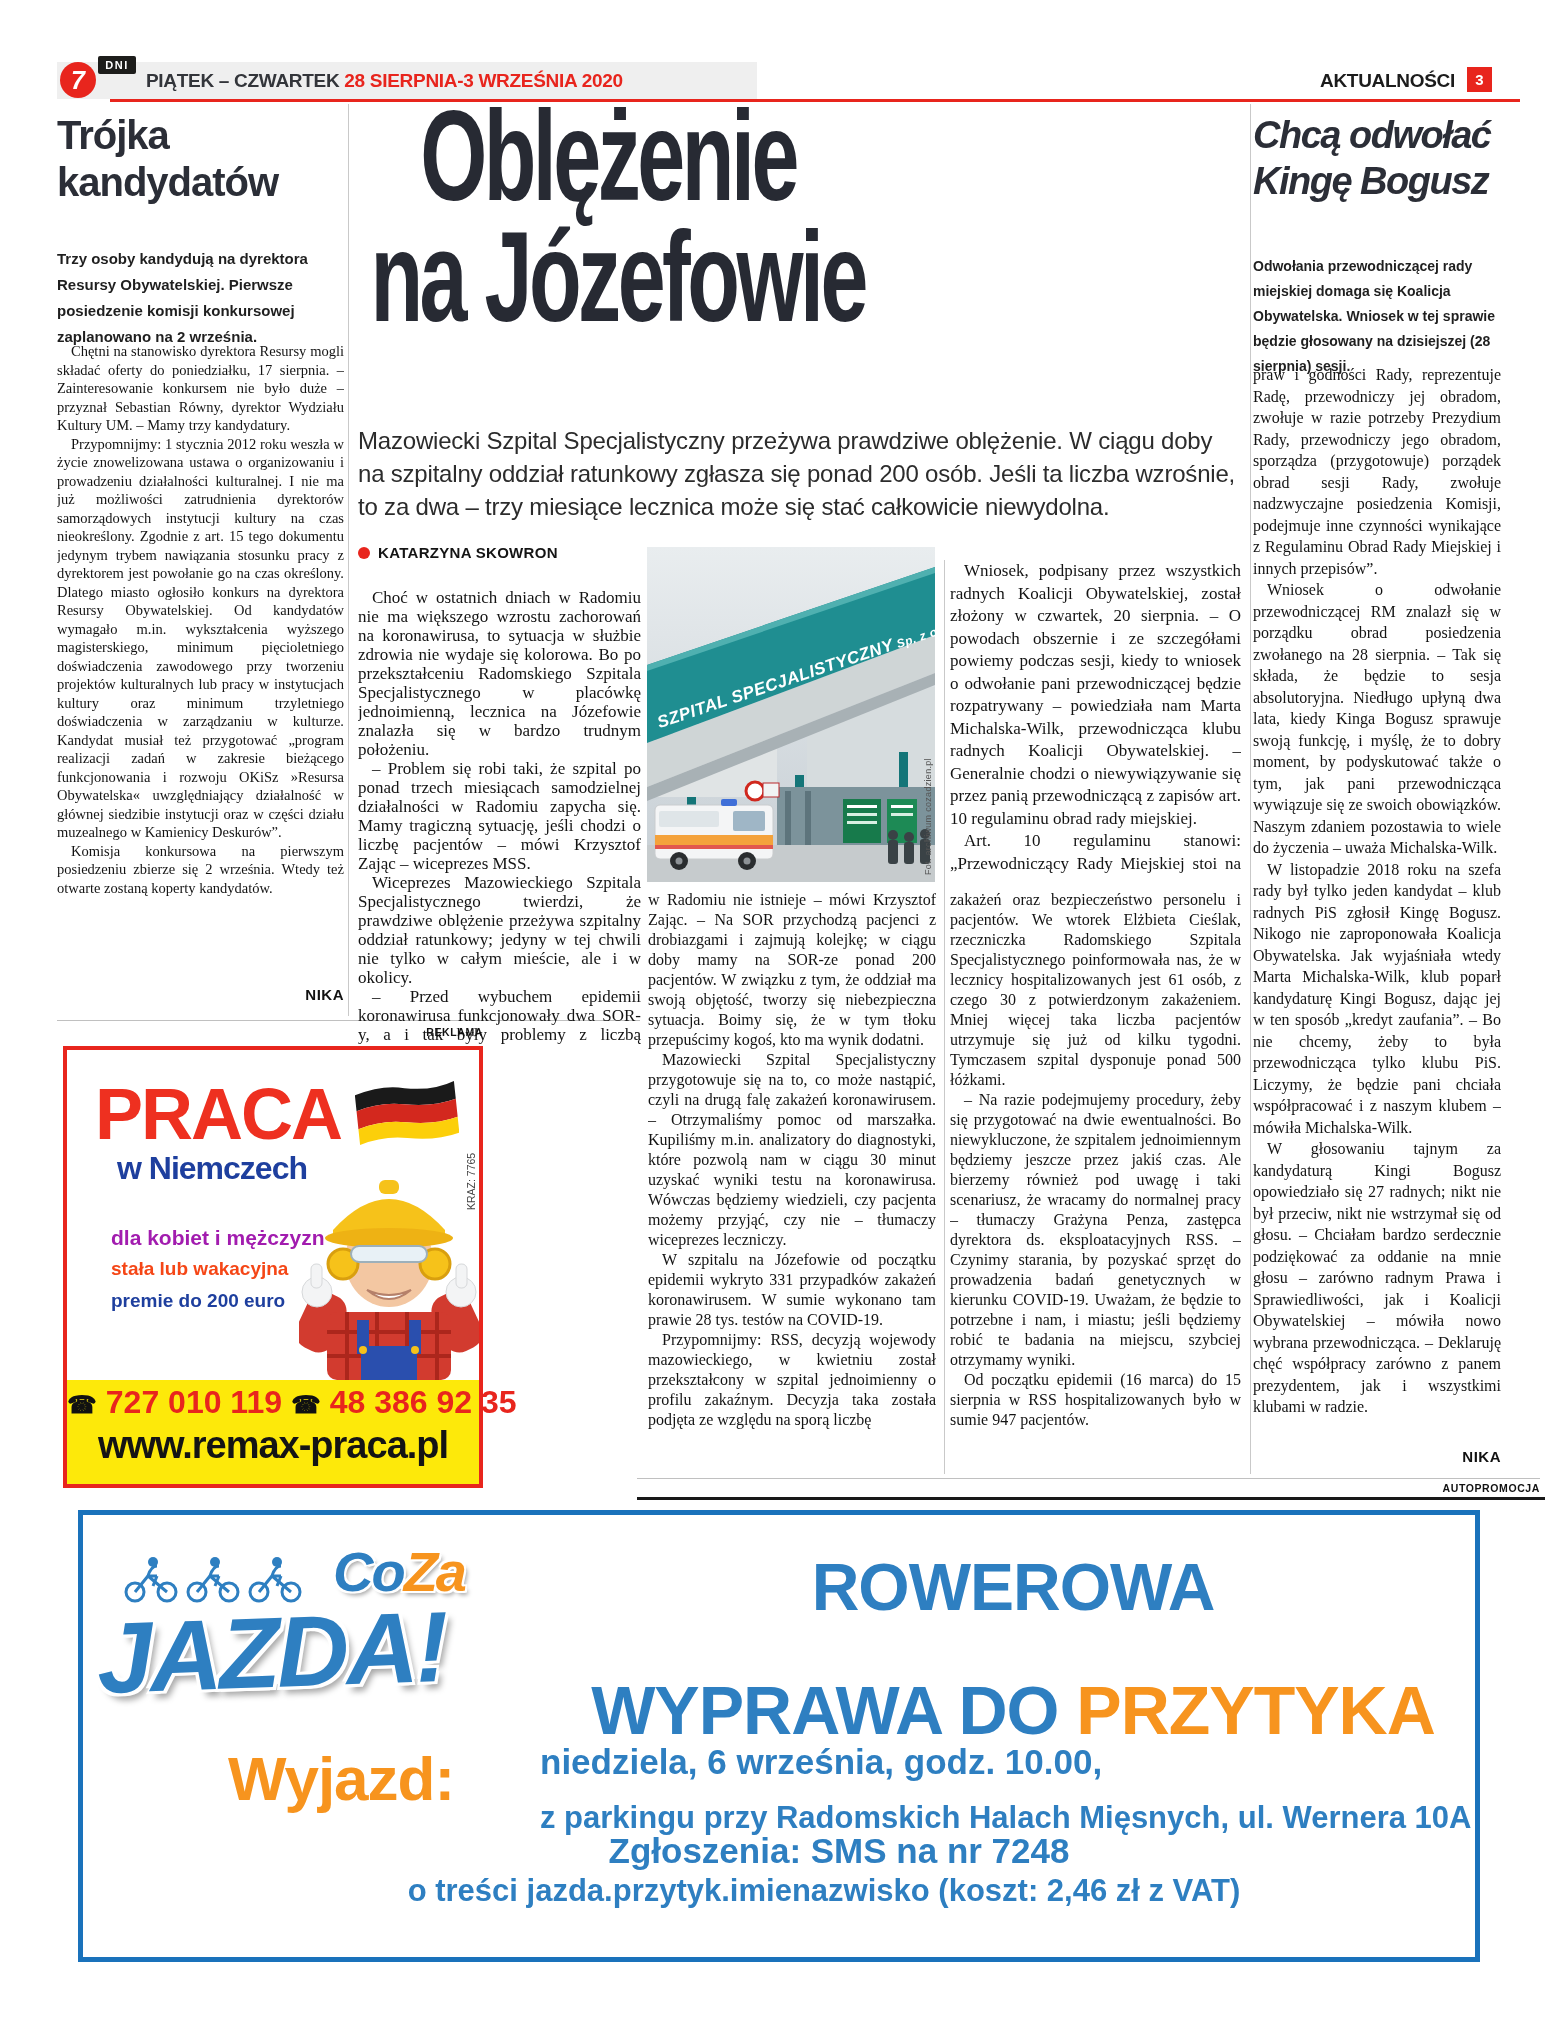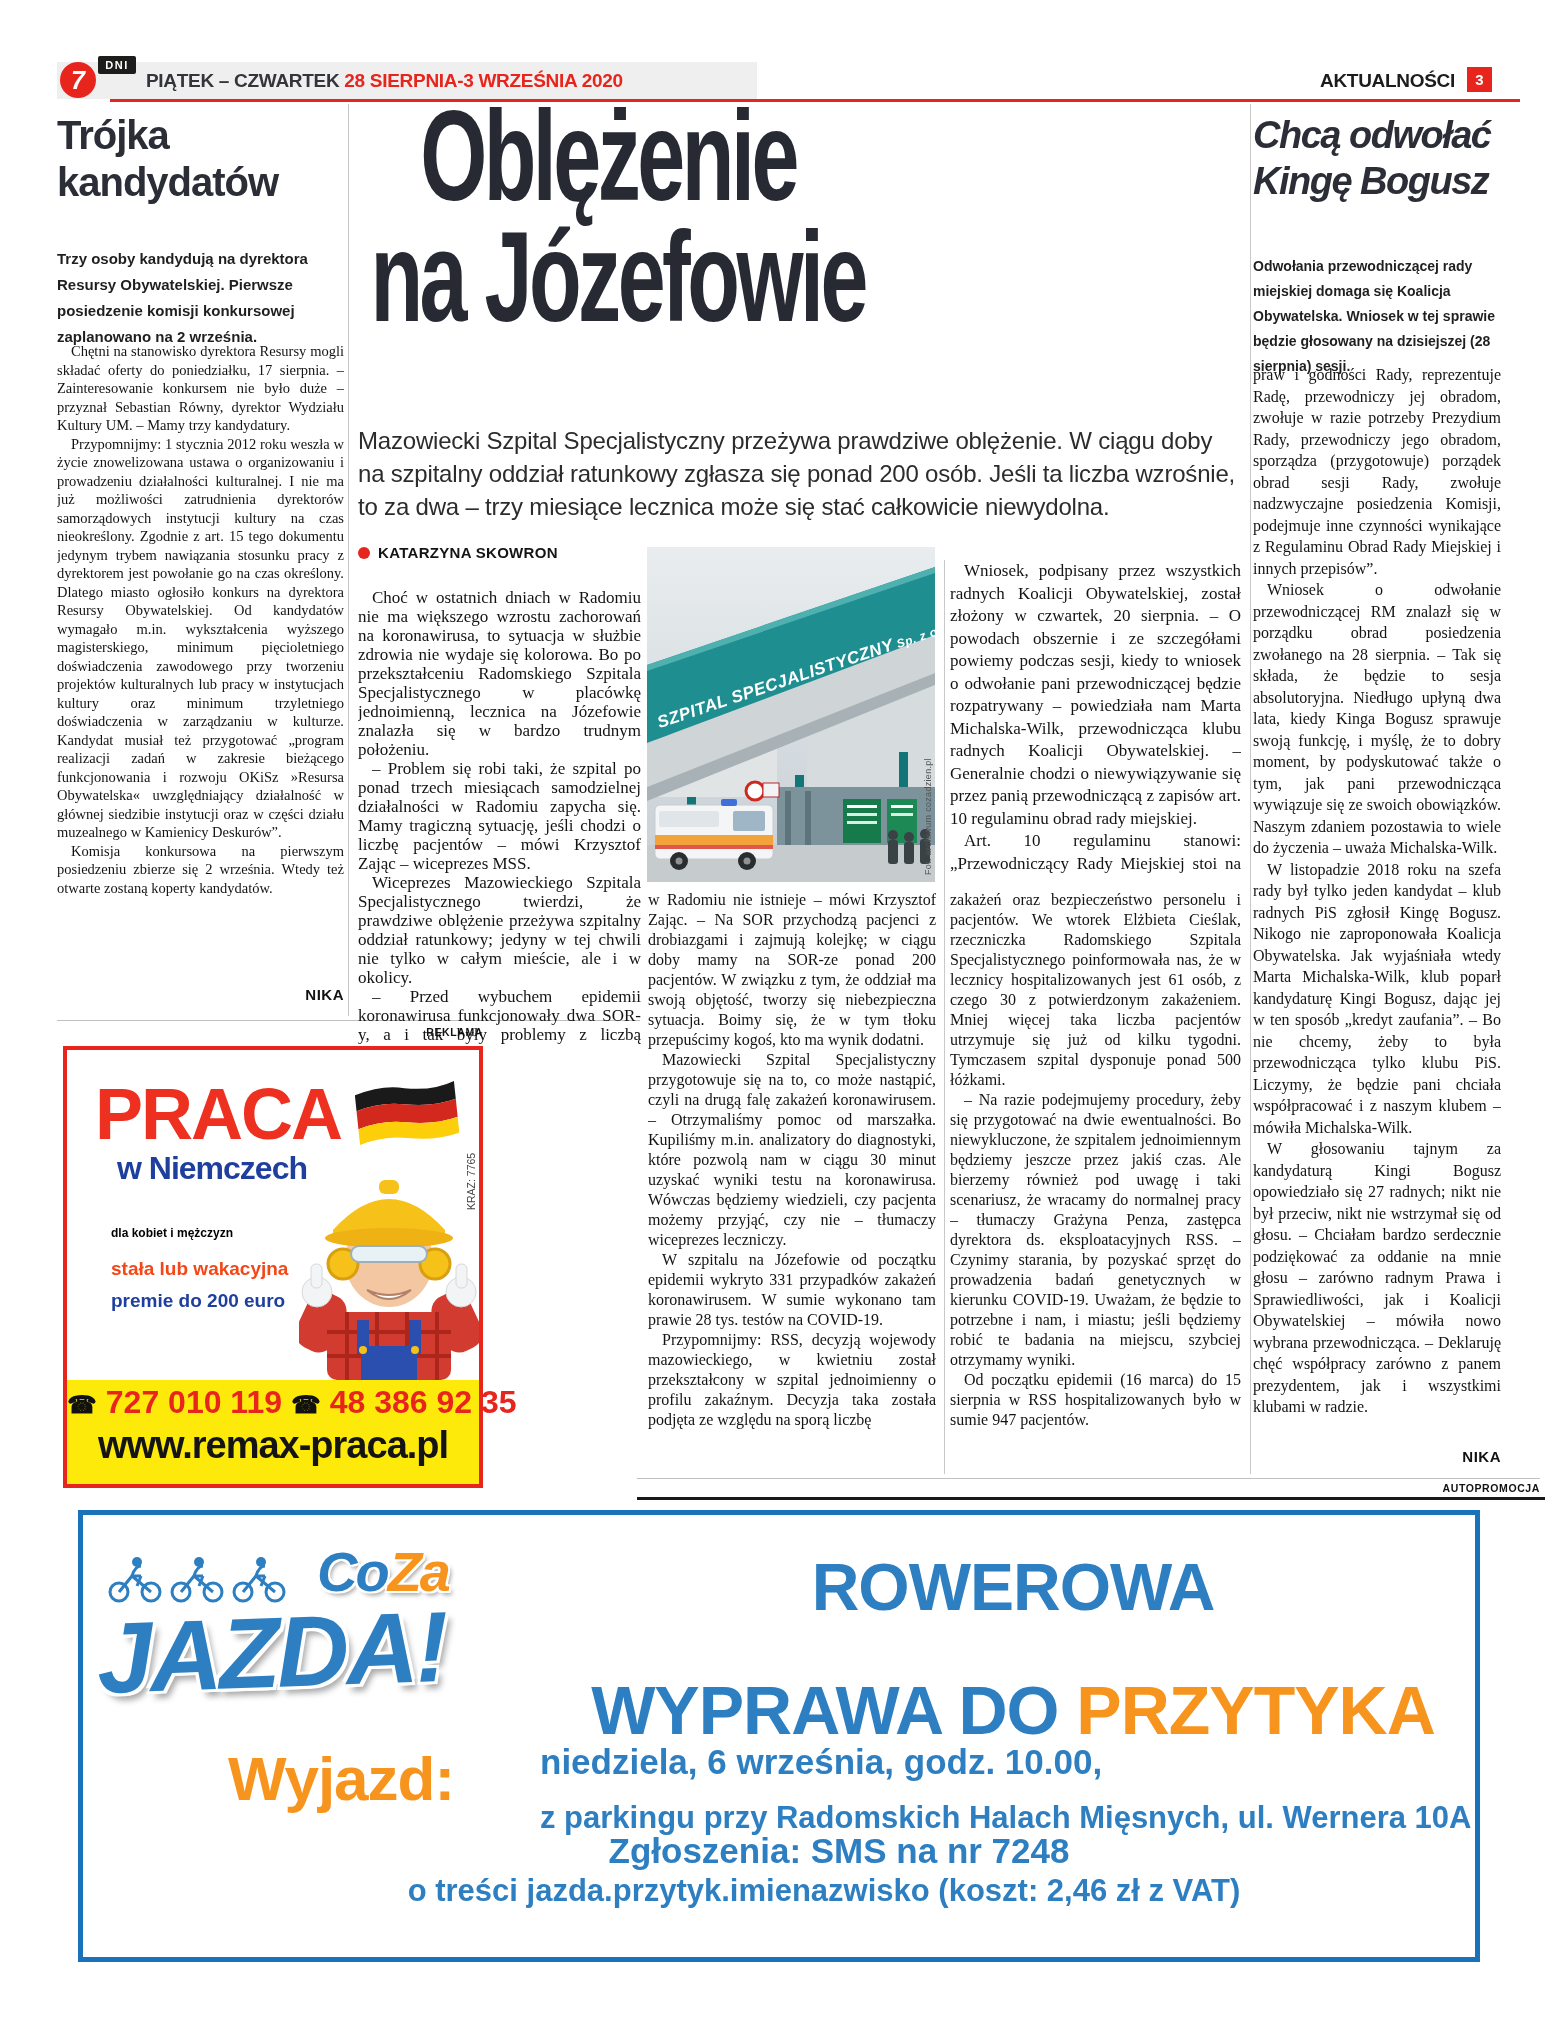--- a/index.html
+++ b/index.html
@@ -61,32 +61,32 @@
   .r-cola{left:950px;top:560px;width:291px;height:318px;font-size:17px;line-height:22.5px;}
   .r-colb{left:1253px;top:364px;width:248px;height:1078px;font-size:16px;line-height:21.5px;}
   .r-sig{left:1253px;top:1448px;width:248px;}
   .r-promo{left:1253px;top:1482px;width:287px;}
 
   
   .reklama{left:350px;top:1026px;width:133px;}
   .job-ad{left:63px;top:1046px;width:420px;height:442px;border:4px solid #e8251d;background:#fff;box-sizing:border-box;}
   .job-title{left:28px;top:28px;font-size:72px;font-weight:800;color:#ee3020;letter-spacing:-2px;line-height:1;}
   .job-sub{left:50px;top:102px;font-size:32px;font-weight:800;color:#1e3f9e;letter-spacing:-1px;line-height:1;}
-  .job-l1{left:44px;top:176px;font-size:12px;font-weight:800;color:#000000;}
+  .job-l1{left:44px;top:176px;font-size:21px;font-weight:800;color:#a21caf;}
   .job-l2{left:44px;top:208px;font-size:19px;font-weight:800;color:#f54616;}
   .job-l3{left:44px;top:240px;font-size:19px;font-weight:800;color:#1e3f9e;}
   .job-license{right:2px;top:40px;font-size:10.5px;color:#444;writing-mode:vertical-rl;transform:rotate(180deg);height:120px;}
   .job-yellow{left:0;top:330px;width:412px;height:104px;background:#fde90a;}
   .job-phones{left:0;top:334px;width:412px;text-align:center;font-size:32px;font-weight:800;color:#e8251d;white-space:nowrap;}
   .job-phones .ph-icon{font-size:24px;color:#111;}
   .job-site{left:0;top:374px;width:412px;text-align:center;font-size:38px;font-weight:800;color:#141414;letter-spacing:-1px;}
 
   
   .bike-ad{left:78px;top:1510px;width:1402px;height:452px;border:5px solid #1a72bb;background:#fff;box-sizing:border-box;}
-  .bike-logo-row{left:24px;top:24px;display:flex;align-items:flex-end;gap:10px;justify-content:center;}
+  .bike-logo-row{left:40px;top:24px;display:flex;align-items:flex-end;gap:10px;justify-content:center;}
   .coza{font-size:56px;font-weight:800;font-style:italic;letter-spacing:-2px;
     text-shadow:-2px -2px 0 #fff,2px -2px 0 #fff,-2px 2px 0 #fff,2px 2px 0 #fff,3px 4px 4px rgba(0,0,0,0.35);}
   .coza .co{color:#2e7fc1;}.coza .za{color:#f7941e;}
   .jazda{left:14px;top:80px;font-size:100px;font-weight:800;font-style:italic;color:#2e7fc1;
     letter-spacing:-3px;transform:rotate(-2deg);
     text-shadow:-3px -3px 0 #fff,3px -3px 0 #fff,-3px 3px 0 #fff,3px 3px 0 #fff,5px 7px 6px rgba(0,0,0,0.35);}
   .bike-h1{left:600px;top:34px;width:660px;text-align:center;font-size:66px;font-weight:800;color:#2e7fc1;letter-spacing:-1px;}
   .bike-h2{left:400px;top:118px;width:1060px;text-align:center;font-size:68px;font-weight:800;letter-spacing:-1px;white-space:nowrap;margin-top:38px;}
   .bike-h2 .blue{color:#2e7fc1;}.bike-h2 .orange{color:#f7941e;}
   .bike-label{left:145px;top:228px;font-size:62px;font-weight:800;color:#f7941e;letter-spacing:-1px;}

